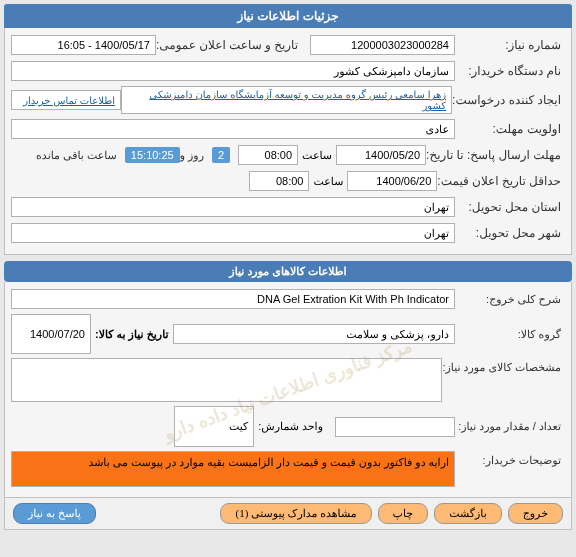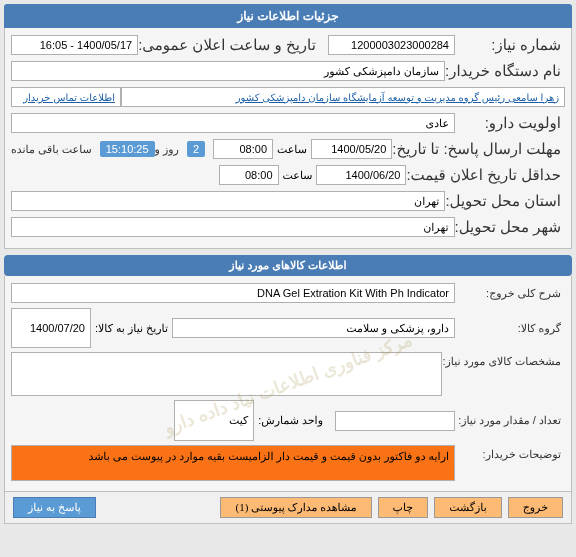--- a/index.html
+++ b/index.html
@@ -34,21 +34,21 @@
       padding: 6px;
     }
     .info-row {
       display: flex;
       align-items: center;
       margin-bottom: 4px;
       min-height: 22px;
     }
     .info-label {
       color: #333;
-      font-size: 15px;
+      font-size: 12px;
       text-align: right;
       white-space: nowrap;
       padding-right: 4px;
       min-width: 110px;
       flex-shrink: 0;
     }
     .info-value {
       flex: 1;
       background: white;
       border: 1px solid #b0b0b0;
@@ -167,21 +167,21 @@
     .footer-left {
       display: flex;
       gap: 6px;
     }
     .btn {
       padding: 3px 14px;
       font-size: 11px;
       font-family: Tahoma, Arial, sans-serif;
       border: 1px solid #999;
       cursor: pointer;
-      border-radius: 0;
+      border-radius: 9px;
     }
     .btn-secondary {
       background: #fdba74;
       font-family: Liberation Serif, serif;
     }
     .btn-blue {
       background: #5b9bd5;
       color: white;
       border-color: #4a7db5;
     }
@@ -216,26 +216,27 @@
       <span class="info-label" style="margin-right:8px;">تاریخ و ساعت اعلان عمومی:</span>
       <div class="info-value">1400/05/17 - 16:05</div>
     </div>
 
     <div class="info-row">
       <span class="info-label">نام دستگاه خریدار:</span>
       <div class="info-value">سازمان دامپزشکی کشور</div>
     </div>
 
     <div class="info-row">
+      <span class="info-label">ایجاد کننده درخواست:</span>
       <div class="info-value blue-text" style="font-size:10px;">زهرا سامعی رئیس گروه مدیریت و توسعه آزمایشگاه سازمان دامپزشکی کشور</div>
       <div class="info-value blue-text" style="max-width:110px; font-size:10px;">اطلاعات تماس خریدار</div>
     </div>
 
     <div class="info-row">
-      <span class="info-label">اولویت دارو:</span>
+      <span class="info-label">اولویت مهلت:</span>
       <div class="info-value">عادی</div>
     </div>
 
     <div class="info-row">
       <span class="info-label">مهلت ارسال پاسخ: تا تاریخ:</span>
       <div class="info-value" style="max-width:90px;">1400/05/20</div>
       <span class="double-label">ساعت</span>
       <div class="info-value" style="max-width:60px;">08:00</div>
       <span class="remaining-label" style="margin-right:8px;"></span>
       <div class="time-badge">2</div>
@@ -268,21 +269,21 @@
     <div class="watermark">مرکز فناوری اطلاعات نیاد داده دارو</div>
 
     <div class="product-row">
       <span class="product-label">شرح کلی خروج:</span>
       <div class="product-value">DNA Gel Extration Kit With Ph Indicator</div>
     </div>
 
     <div class="product-row">
       <span class="product-label">گروه کالا:</span>
       <div class="product-value">دارو، پزشکی و سلامت</div>
-      <span class="inline-label" style="">تاریخ نیاز به کالا:</span>
+      <span class="inline-label" style="font-weight:bold;">تاریخ نیاز به کالا:</span>
       <div class="inline-value">1400/07/20</div>
     </div>
 
     <div class="product-row" style="align-items:flex-start;">
       <span class="product-label" style="padding-top:3px;">مشخصات کالای مورد نیاز:</span>
       <div class="product-value-tall"></div>
     </div>
 
     <div class="product-row">
       <span class="product-label">تعداد / مقدار مورد نیاز:</span>

